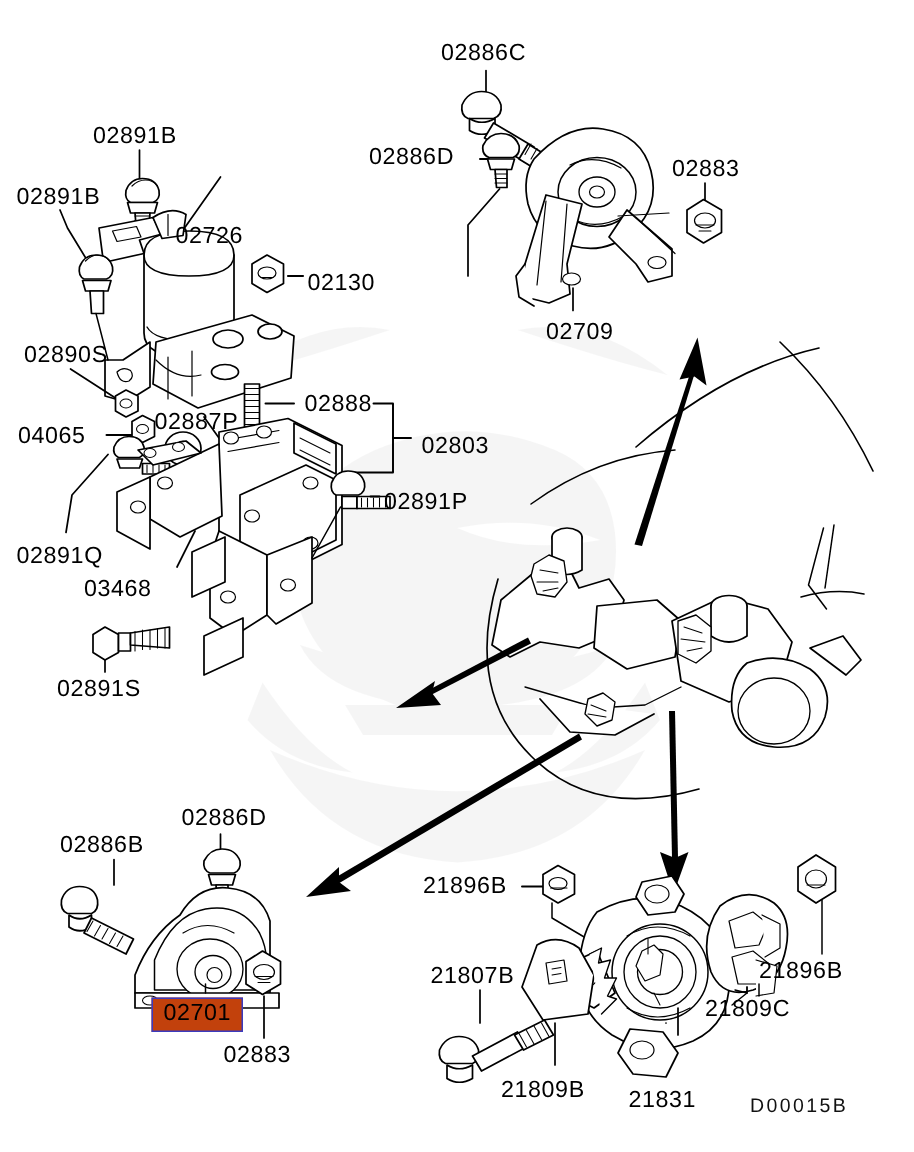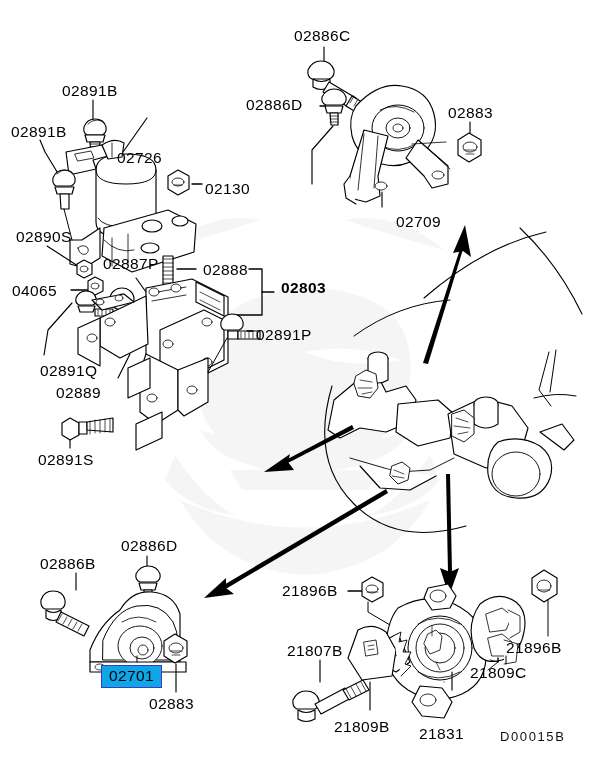--- a/index.html
+++ b/index.html
@@ -2,21 +2,21 @@
 <html><head>
 <meta charset="utf-8">
 <style>
   html,body{margin:0;padding:0;background:#ffffff;}
   body{width:609px;height:768px;overflow:hidden;
        font-family:"Liberation Sans","DejaVu Sans",sans-serif;}
   #sheet{position:relative;width:609px;height:768px;background:#fff;}
   #sheet svg.layer{position:absolute;left:0;top:0;width:609px;height:768px;}
   .lbl{position:absolute;font-size:15.5px;letter-spacing:0.4px;color:#000;
        white-space:nowrap;line-height:1;font-family:"Liberation Sans","DejaVu Sans",sans-serif;}
-  .lbl.hl{background:#0ea5e9;border:1.5px solid #3b3bbf;padding:2px 7px 3px 7px;}
+  .lbl.hl{background:#c2410c;border:1.5px solid #3b3bbf;padding:2px 7px 3px 7px;}
   .diagcode{position:absolute;font-size:13px;letter-spacing:1.6px;color:#111;
             font-family:"Liberation Sans","DejaVu Sans",sans-serif;}
   .wm{position:absolute;opacity:0.085;}
 </style>
 </head>
 <body>
 
 <div id="sheet">
 
   <svg class="layer wm" viewBox="0 0 609 768">
@@ -350,32 +350,32 @@
       <path d="M444 682 L444 682"></path>
     </g>
   </svg>
 
   <div id="label-layer">
       <div class="lbl" style="left: 62px; top: 83px;">02891B</div>
       <div class="lbl" style="left: 117px; top: 106px; margin-top: 44px;">02726</div>
       <div class="lbl" style="left: 11px; top: 124px;">02891B</div>
       <div class="lbl" style="left: 205px; top: 181px;">02130</div>
       <div class="lbl" style="left: 16px; top: 229px;">02890S</div>
-      <div class="lbl" style="left: 103px; top: 256px;">02887P</div>
+      <div class="lbl" style="left: 103px; top: 274px;">02887P</div>
       <div class="lbl" style="left: 203px; top: 262px;">02888</div>
       <div class="lbl" style="left: 12px; top: 283px;">04065</div>
-      <div class="lbl" style="left: 281px; top: 280px; font-weight: bold;">02803</div>
+      <div class="lbl" style="left: 281px; top: 290px;">02803</div>
       <div class="lbl" style="left: 256px; top: 327px;">02891P</div>
-      <div class="lbl" style="left: 11px; top: 363px; margin-left: 29px;">02891Q</div>
-      <div class="lbl" style="left: 56px; top: 385px;">02889</div>
+      <div class="lbl" style="left: 11px; top: 363px;">02891Q</div>
+      <div class="lbl" style="left: 56px; top: 385px;">03468</div>
       <div class="lbl" style="left: 38px; top: 452px;">02891S</div>
       <div class="lbl" style="left: 294px; top: 28px;">02886C</div>
       <div class="lbl" style="left: 246px; top: 97px;">02886D</div>
       <div class="lbl" style="left: 448px; top: 105px;">02883</div>
-      <div class="lbl" style="left: 364px; top: 214px; margin-left: 32px;">02709</div>
+      <div class="lbl" style="left: 364px; top: 214px;">02709</div>
       <div class="lbl" style="left: 121px; top: 538px;">02886D</div>
       <div class="lbl" style="left: 40px; top: 556px;">02886B</div>
       <div class="lbl hl" style="left: 101px; top: 665px;">02701</div>
       <div class="lbl" style="left: 149px; top: 696px;">02883</div>
       <div class="lbl" style="left: 282px; top: 583px;">21896B</div>
       <div class="lbl" style="left: 287px; top: 643px;">21807B</div>
       <div class="lbl" style="left: 506px; top: 640px;">21896B</div>
       <div class="lbl" style="left: 470px; top: 665px;">21809C</div>
       <div class="lbl" style="left: 419px; top: 726px;">21831</div>
       <div class="lbl" style="left: 334px; top: 719px;">21809B</div>

